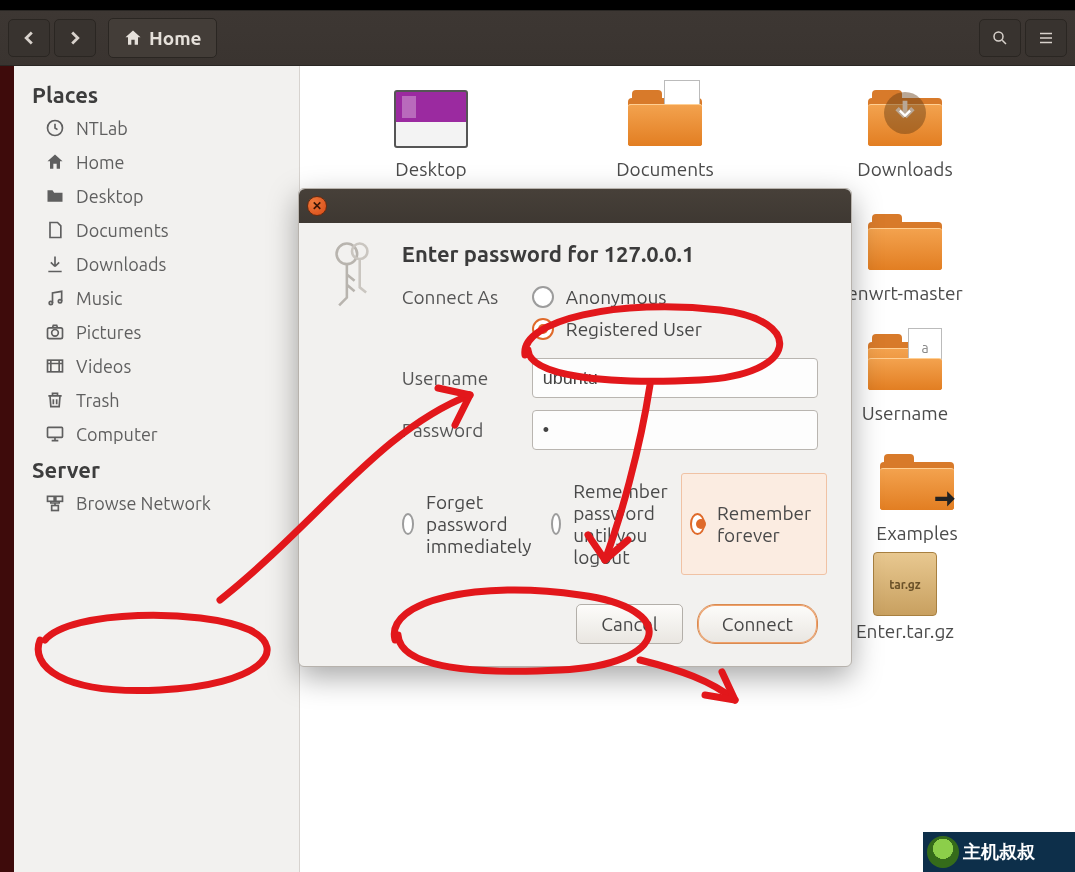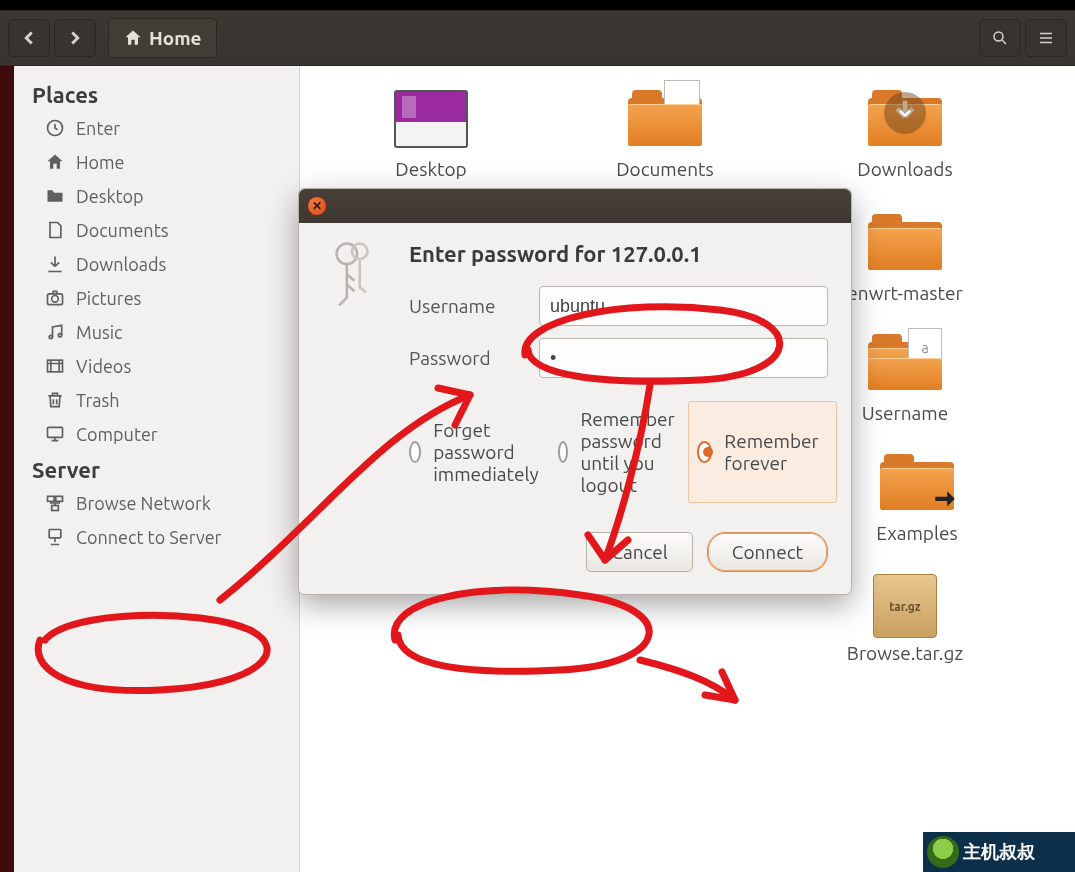--- a/index.html
+++ b/index.html
@@ -168,21 +168,21 @@
     width: 20px; height: 20px;
     background: radial-gradient(circle at 30% 30%, #ef7a3c, #d84a16);
     border-radius: 50%;
     border: 1px solid #6a2b0e;
     display: flex; align-items: center; justify-content: center;
     color: #3a1505;
     font-size: 12px;
     font-weight: bold;
   }
   .dialog-body {
-    padding: 18px 23px 22px 22px;
+    padding: 18px 33px 22px 22px;
     font-size: 19px;
     color: #474747;
   }
   .dlg-row { display: flex; align-items: flex-start; }
   .dlg-keys {
     width: 70px;
     margin-right: 18px;
   }
   .dlg-title {
     font-size: 22px;
@@ -346,21 +346,21 @@
 <div class="body-area">
   <div class="left-red"></div>
 
   <div class="sidebar">
     <div class="side-heading">Places</div>
     <div class="side-item">
       <svg class="ico" viewBox="0 0 24 24" fill="none" stroke="currentColor" stroke-width="2">
           <circle cx="12" cy="12" r="9"></circle>
           <path d="M12 7v5l3 2"></path>
         </svg>
-      <span>Enter</span>
+      <span>NTLab</span>
     </div>
     <div class="side-item">
       <svg class="ico" viewBox="0 0 24 24" fill="currentColor">
           <path d="M12 3l9 8h-3v9h-4v-6h-4v6H6v-9H3z"></path>
         </svg>
       <span>Home</span>
     </div>
     <div class="side-item">
       <svg class="ico" viewBox="0 0 24 24" fill="currentColor">
           <path d="M3 5h6l2 3h10v11H3z"></path>
@@ -371,36 +371,36 @@
       <svg class="ico" viewBox="0 0 24 24" fill="none" stroke="currentColor" stroke-width="2">
           <path d="M6 3h9l4 4v14H6z"></path>
         </svg>
       <span>Documents</span>
     </div>
     <div class="side-item">
       <svg class="ico" viewBox="0 0 24 24" fill="none" stroke="currentColor" stroke-width="2">
           <path d="M12 3v12m0 0l-5-5m5 5l5-5M4 21h16"></path>
         </svg>
       <span>Downloads</span>
+    </div>
+    <div class="side-item">
+      <svg class="ico" viewBox="0 0 24 24" fill="none" stroke="currentColor" stroke-width="2">
+          <path d="M9 18V6l11-2v12"></path>
+          <circle cx="7" cy="18" r="2"></circle>
+          <circle cx="18" cy="16" r="2"></circle>
+        </svg>
+      <span>Music</span>
     </div>
     <div class="side-item">
       <svg class="ico" viewBox="0 0 24 24" fill="none" stroke="currentColor" stroke-width="2">
           <rect x="3" y="7" width="18" height="13" rx="2"></rect>
           <circle cx="12" cy="13" r="4"></circle>
           <path d="M9 7l1-3h4l1 3"></path>
         </svg>
       <span>Pictures</span>
-    </div>
-    <div class="side-item">
-      <svg class="ico" viewBox="0 0 24 24" fill="none" stroke="currentColor" stroke-width="2">
-          <path d="M9 18V6l11-2v12"></path>
-          <circle cx="7" cy="18" r="2"></circle>
-          <circle cx="18" cy="16" r="2"></circle>
-        </svg>
-      <span>Music</span>
     </div>
     <div class="side-item">
       <svg class="ico" viewBox="0 0 24 24" fill="none" stroke="currentColor" stroke-width="2">
           <rect x="3" y="5" width="18" height="14"></rect>
           <path d="M3 9h18M7 5v14M17 5v14"></path>
         </svg>
       <span>Videos</span>
     </div>
     <div class="side-item">
       <svg class="ico" viewBox="0 0 24 24" fill="none" stroke="currentColor" stroke-width="2">
@@ -419,27 +419,20 @@
 
     <div class="side-heading">Server</div>
     <div class="side-item">
       <svg class="ico" viewBox="0 0 24 24" fill="none" stroke="currentColor" stroke-width="2">
           <rect x="3" y="4" width="8" height="6"></rect>
           <rect x="13" y="4" width="8" height="6"></rect>
           <rect x="8" y="15" width="8" height="6"></rect>
           <path d="M7 10v2h10v-2M12 12v3"></path>
         </svg>
       <span>Browse Network</span>
-    </div>
-    <div class="side-item">
-      <svg class="ico" viewBox="0 0 24 24" fill="none" stroke="currentColor" stroke-width="2">
-          <rect x="5" y="3" width="14" height="10" rx="1"></rect>
-          <path d="M12 13v5M7 21h10"></path>
-        </svg>
-      <span>Connect to Server</span>
     </div>
   </div>
 
   <div class="content">
     <div class="icon-grid">
 
       <div class="file-item" style="left:46px;top:6px">
         <div class="file-icon">
           <div style="width:74px;height:58px;background:linear-gradient(#9b2aa0 0 55%, #f3f3f3 55% 100%);border:2px solid #555;border-radius:3px;margin:0 auto;position:relative">
             <div style="position:absolute;left:6px;top:4px;width:14px;height:22px;background:rgba(255,255,255,.3)"></div>
@@ -507,27 +500,27 @@
               <div class="folder-tab"></div>
               <div class="folder-back"></div>
               <div class="folder-front"></div>
             <svg style="position:absolute;right:-4px;bottom:-4px" width="26" height="26" viewBox="0 0 24 24" fill="#222">
                 <path d="M14 3l7 7-7 7v-5H3V8h11z"></path>
               </svg>
           </div>
         </div>
         <div>Examples</div>
       </div>
-      <div class="file-item" style="left:520px;top:490px">
+      <div class="file-item" style="left:520px;top:468px">
         <div class="file-icon">
           <div class="archive">
               <span>tar.gz</span>
             </div>
         </div>
-        <div>Browse.tar.gz</div>
+        <div>Enter.tar.gz</div>
       </div>
     </div>
   </div>
 </div>
 
 <div class="dialog">
   <div class="dialog-titlebar">
     <div class="close-btn">✕</div>
   </div>
   <div class="dialog-body">
@@ -536,20 +529,33 @@
         <svg width="62" height="72" viewBox="0 0 48 56" fill="none" stroke="#b8b4ae" stroke-width="2">
           <circle cx="20" cy="10" r="8"></circle>
           <path d="M20 18v26l-6 6M20 34l6 5M20 26l6 5"></path>
           <circle cx="30" cy="8" r="6" stroke="#cac6c0"></circle>
           <path d="M30 14v22l5 4" stroke="#cac6c0"></path>
         </svg>
       </div>
       <div style="flex:1">
         <div class="dlg-title">Enter password for 127.0.0.1</div>
 
+        <div class="field-row" style="align-items:flex-start">
+          <div class="field-label">Connect As</div>
+          <div class="radio-col">
+            <div class="radio-opt">
+              <div class="radio"></div>
+              <span>Anonymous</span>
+            </div>
+            <div class="radio-opt">
+              <div class="radio selected"></div>
+              <span>Registered User</span>
+            </div>
+          </div>
+        </div>
 
         <div class="field-row" style="margin-top:18px">
           <div class="field-label">Username</div>
           <input class="text-input" value="ubuntu" style="">
         </div>
         <div class="field-row">
           <div class="field-label">Password</div>
           <input class="text-input" value="•" style="">
         </div>
 

